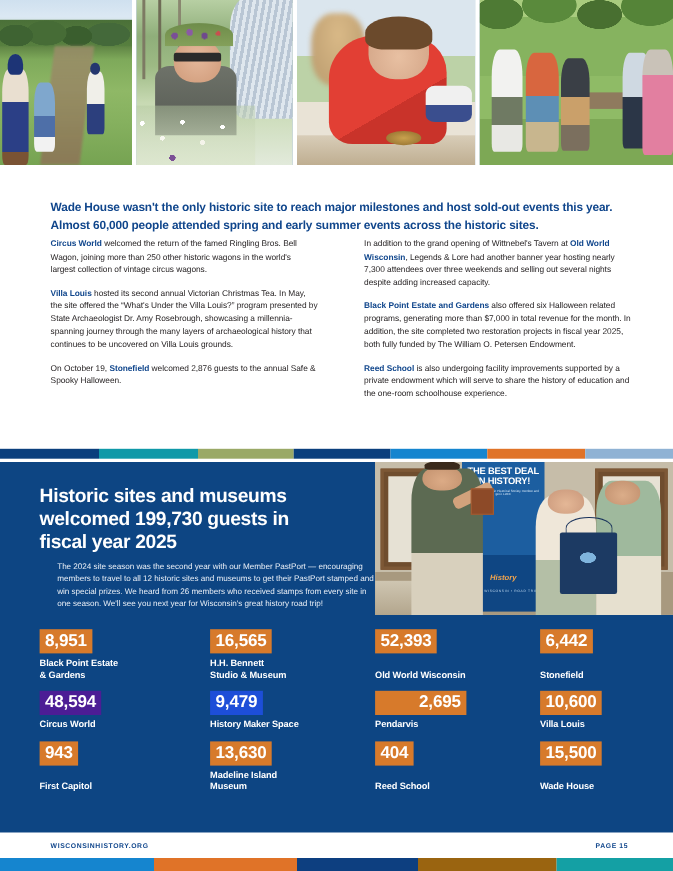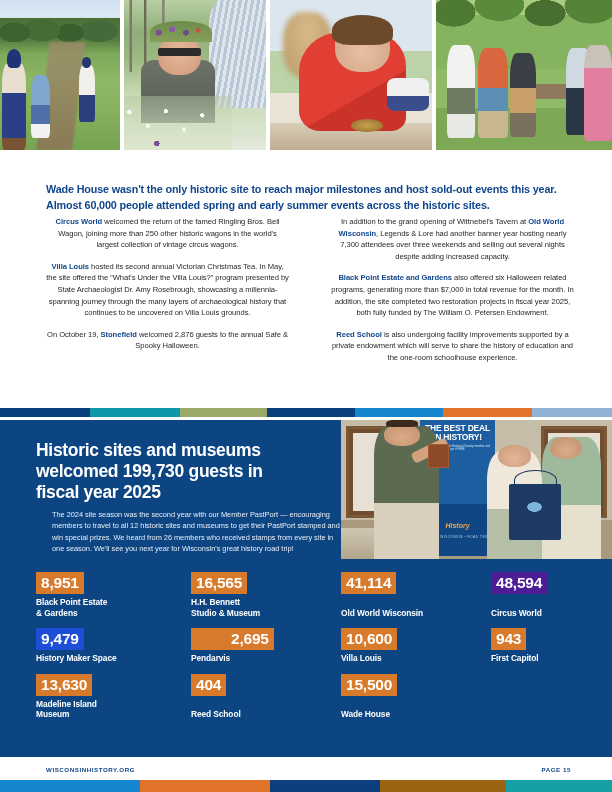--- a/index.html
+++ b/index.html
@@ -244,21 +244,20 @@
     display: flex;
     gap: 42px;
   }
   .col { width: 243px; }
   .para {
     color: #231f20;
     font-size: 7.6px;
     line-height: 11.6px;
     margin: 0 0 10px 0;
     letter-spacing: -0.04px;
-    text-align: center;
   }
   .para:last-child { margin-bottom: 0; }
   .site-name {
     color: #10468c;
     font-weight: bold;
   }
 
   
   .divider-bar {
     position: absolute;
@@ -628,23 +627,29 @@
         </div>
       </div>
       <div class="stat">
         <div class="stat-number" style="background: rgb(215, 122, 43);">16,565</div>
         <div class="stat-label">
           <div>H.H. Bennett</div>
           <div>Studio &amp; Museum</div>
         </div>
       </div>
       <div class="stat">
-        <div class="stat-number" style="background: rgb(215, 122, 43);">41,114</div>
+        <div class="stat-number" style="background: rgb(215, 122, 43);">52,393</div>
         <div class="stat-label">
           <div>Old World Wisconsin</div>
+        </div>
+      </div>
+      <div class="stat">
+        <div class="stat-number" style="background: rgb(215, 122, 43);">6,442</div>
+        <div class="stat-label">
+          <div>Stonefield</div>
         </div>
       </div>
       <div class="stat">
         <div class="stat-number" style="background: #4c1d95;">48,594</div>
         <div class="stat-label">
           <div>Circus World</div>
         </div>
       </div>
       <div class="stat">
         <div class="stat-number" style="background: #1d4ed8;">9,479</div>

